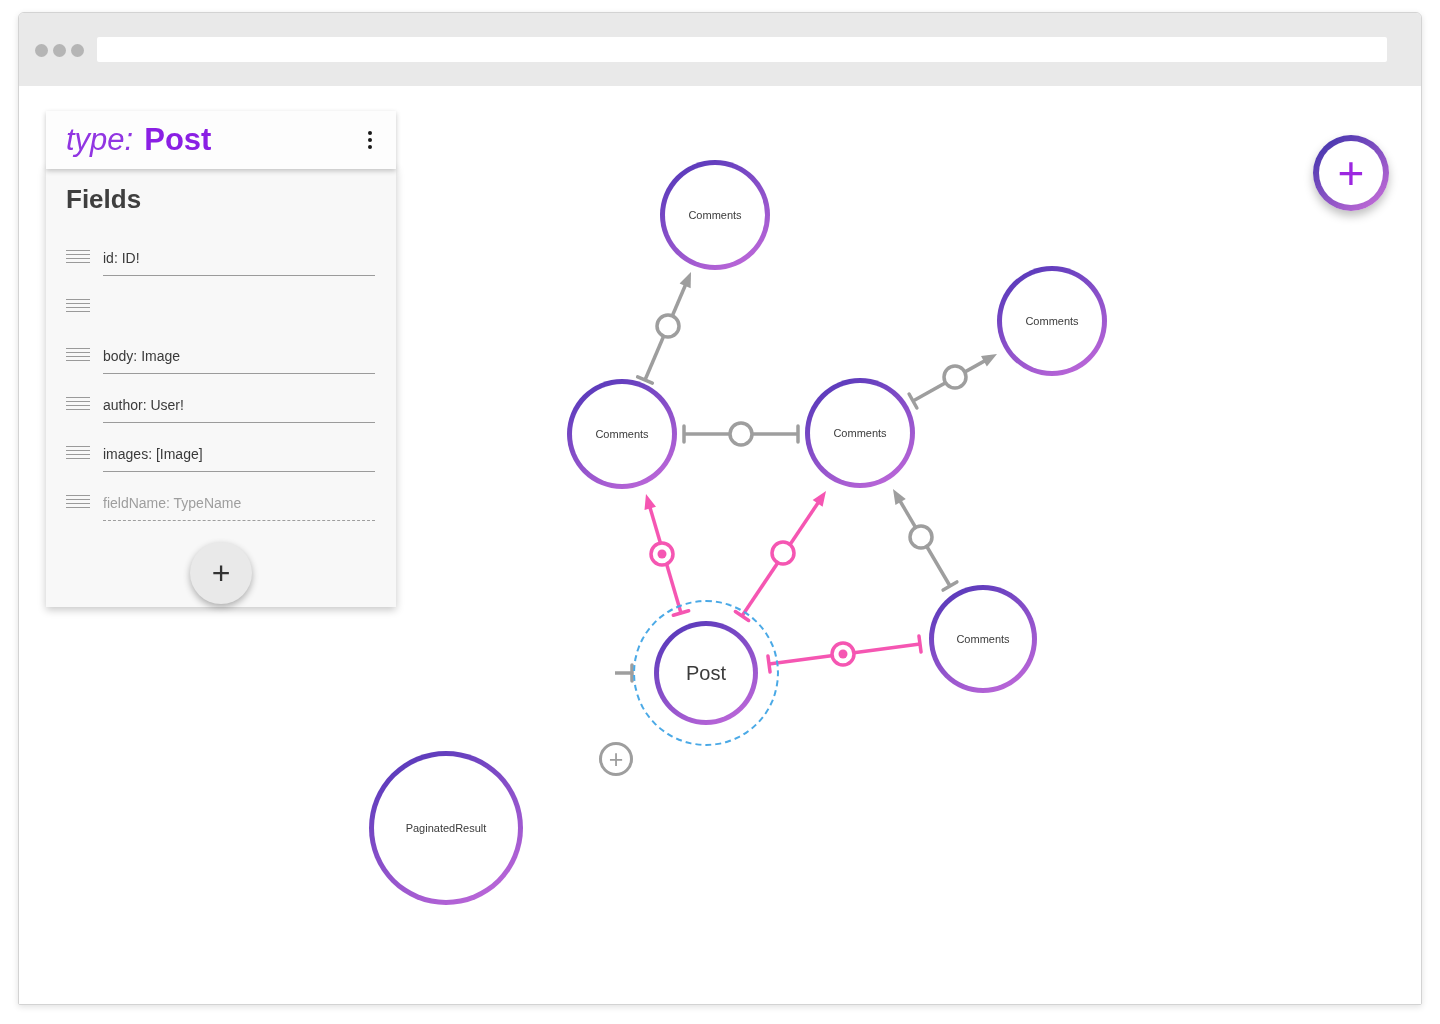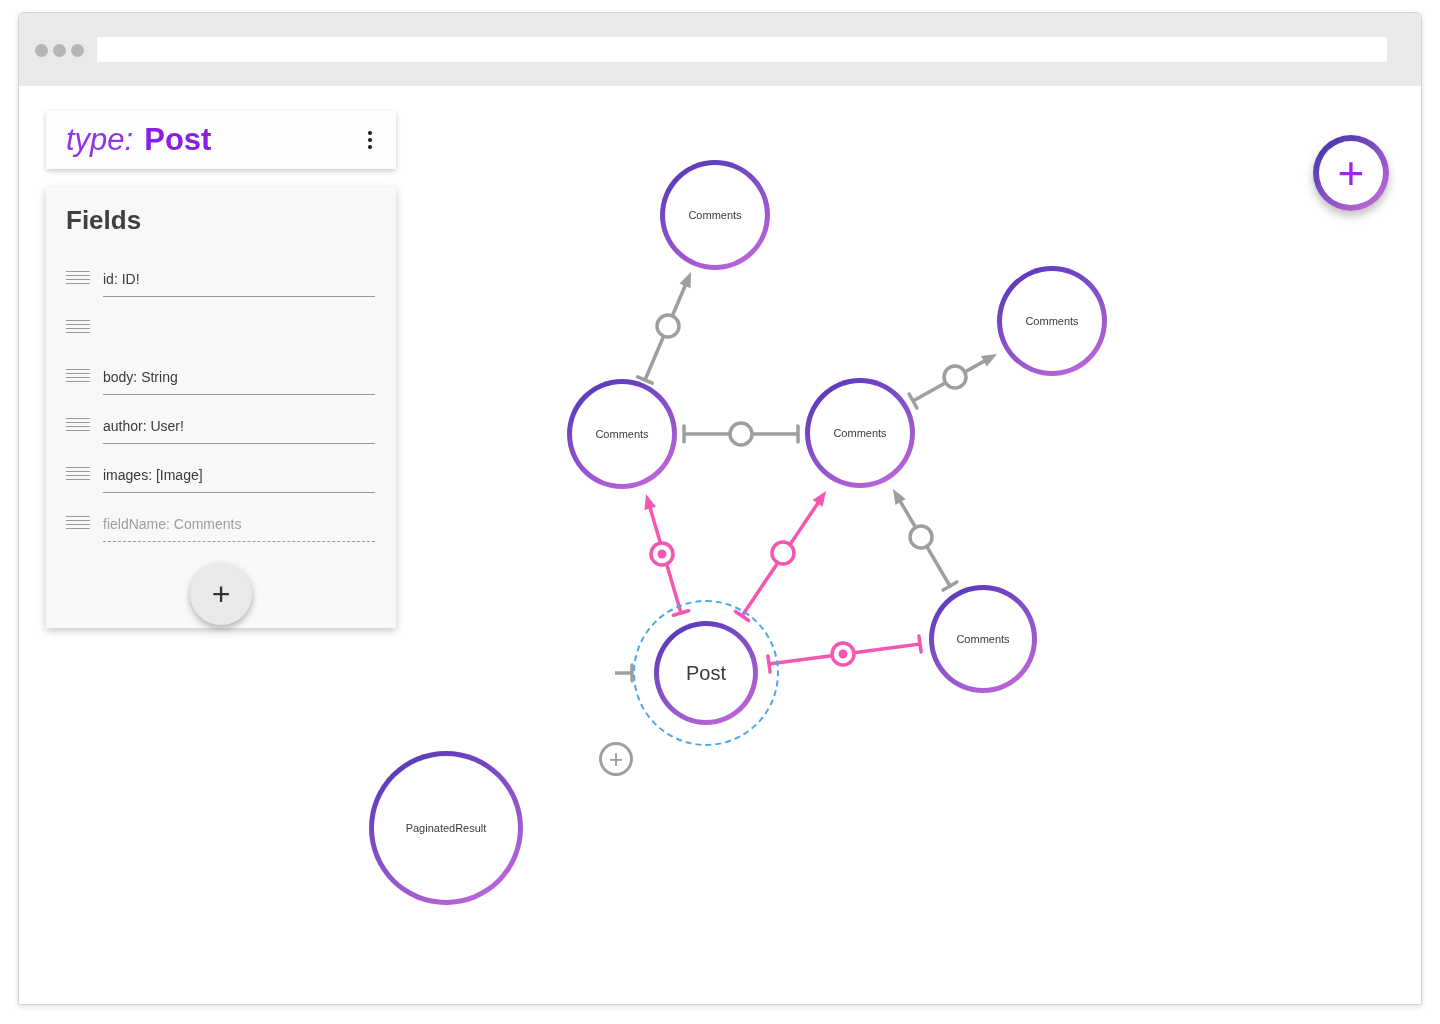--- a/index.html
+++ b/index.html
@@ -22,21 +22,21 @@
   
   .type-header { position:absolute; left:27px; top:98px; width:350px; height:58px;
     background:#fdfdfd; box-shadow:0 2px 5px rgba(0,0,0,0.22);
     display:flex; align-items:center; padding:0 16px 0 20px; z-index:5; }
   .type-kind { font-size:31px; font-style:italic; color:#9135e2; }
   .type-name { font-size:31px; font-weight:bold; color:#8a1fe4; margin-left:11px; }
   .kebab { margin-left:auto; display:flex; flex-direction:column; gap:3px;
     padding:6px 8px; cursor:pointer; }
   .kebab i { width:4px; height:4px; border-radius:50%; background:#1a1a1a; }
 
-  .fields-card { position:absolute; left:27px; top:174px; width:350px; height:441px;
+  .fields-card { position:absolute; left:27px; top:153px; width:350px; height:441px;
     background:#f8f8f8; box-shadow:0 3px 8px rgba(0,0,0,0.22); z-index:4;
     padding:18px 21px 16px 20px; }
   .fields-title { font-size:26px; font-weight:bold; color:#3f3f3f; margin-bottom:12px; }
   .field-row { display:flex; align-items:flex-end; height:49px; }
   .drag-handle { width:24px; margin:0 13px 13px 0; display:flex; flex-direction:column; gap:2.5px; cursor:grab; }
   .drag-handle i { height:1.5px; background:#9a9a9a; }
   .field-text { flex:1; font-size:14px; color:#3a3a3a; padding-bottom:9px;
     border-bottom:1px solid #9b9b9b; cursor:text; }
   .field-row.placeholder .field-text { color:#9e9e9e; border-bottom:1px dashed #9e9e9e; }
   .add-field-btn { position:absolute; left:144px; top:376px; width:62px; height:62px;
@@ -188,21 +188,21 @@
             <i></i>
           </span>
       </div>
       <div class="field-row">
         <span class="drag-handle">
             <i></i>
             <i></i>
             <i></i>
             <i></i>
           </span>
-        <span class="field-text">body: String</span>
+        <span class="field-text">body: Image</span>
       </div>
       <div class="field-row">
         <span class="drag-handle">
             <i></i>
             <i></i>
             <i></i>
             <i></i>
           </span>
         <span class="field-text">author: User!</span>
       </div>
@@ -215,21 +215,21 @@
           </span>
         <span class="field-text">images: [Image]</span>
       </div>
       <div class="field-row placeholder">
         <span class="drag-handle">
             <i></i>
             <i></i>
             <i></i>
             <i></i>
           </span>
-        <span class="field-text">fieldName: Comments</span>
+        <span class="field-text">fieldName: TypeName</span>
       </div>
 
       <button class="add-field-btn">+</button>
     </div>
 
     <button class="fab">+</button>
   </div>
 </div>
 
 </body></html>

